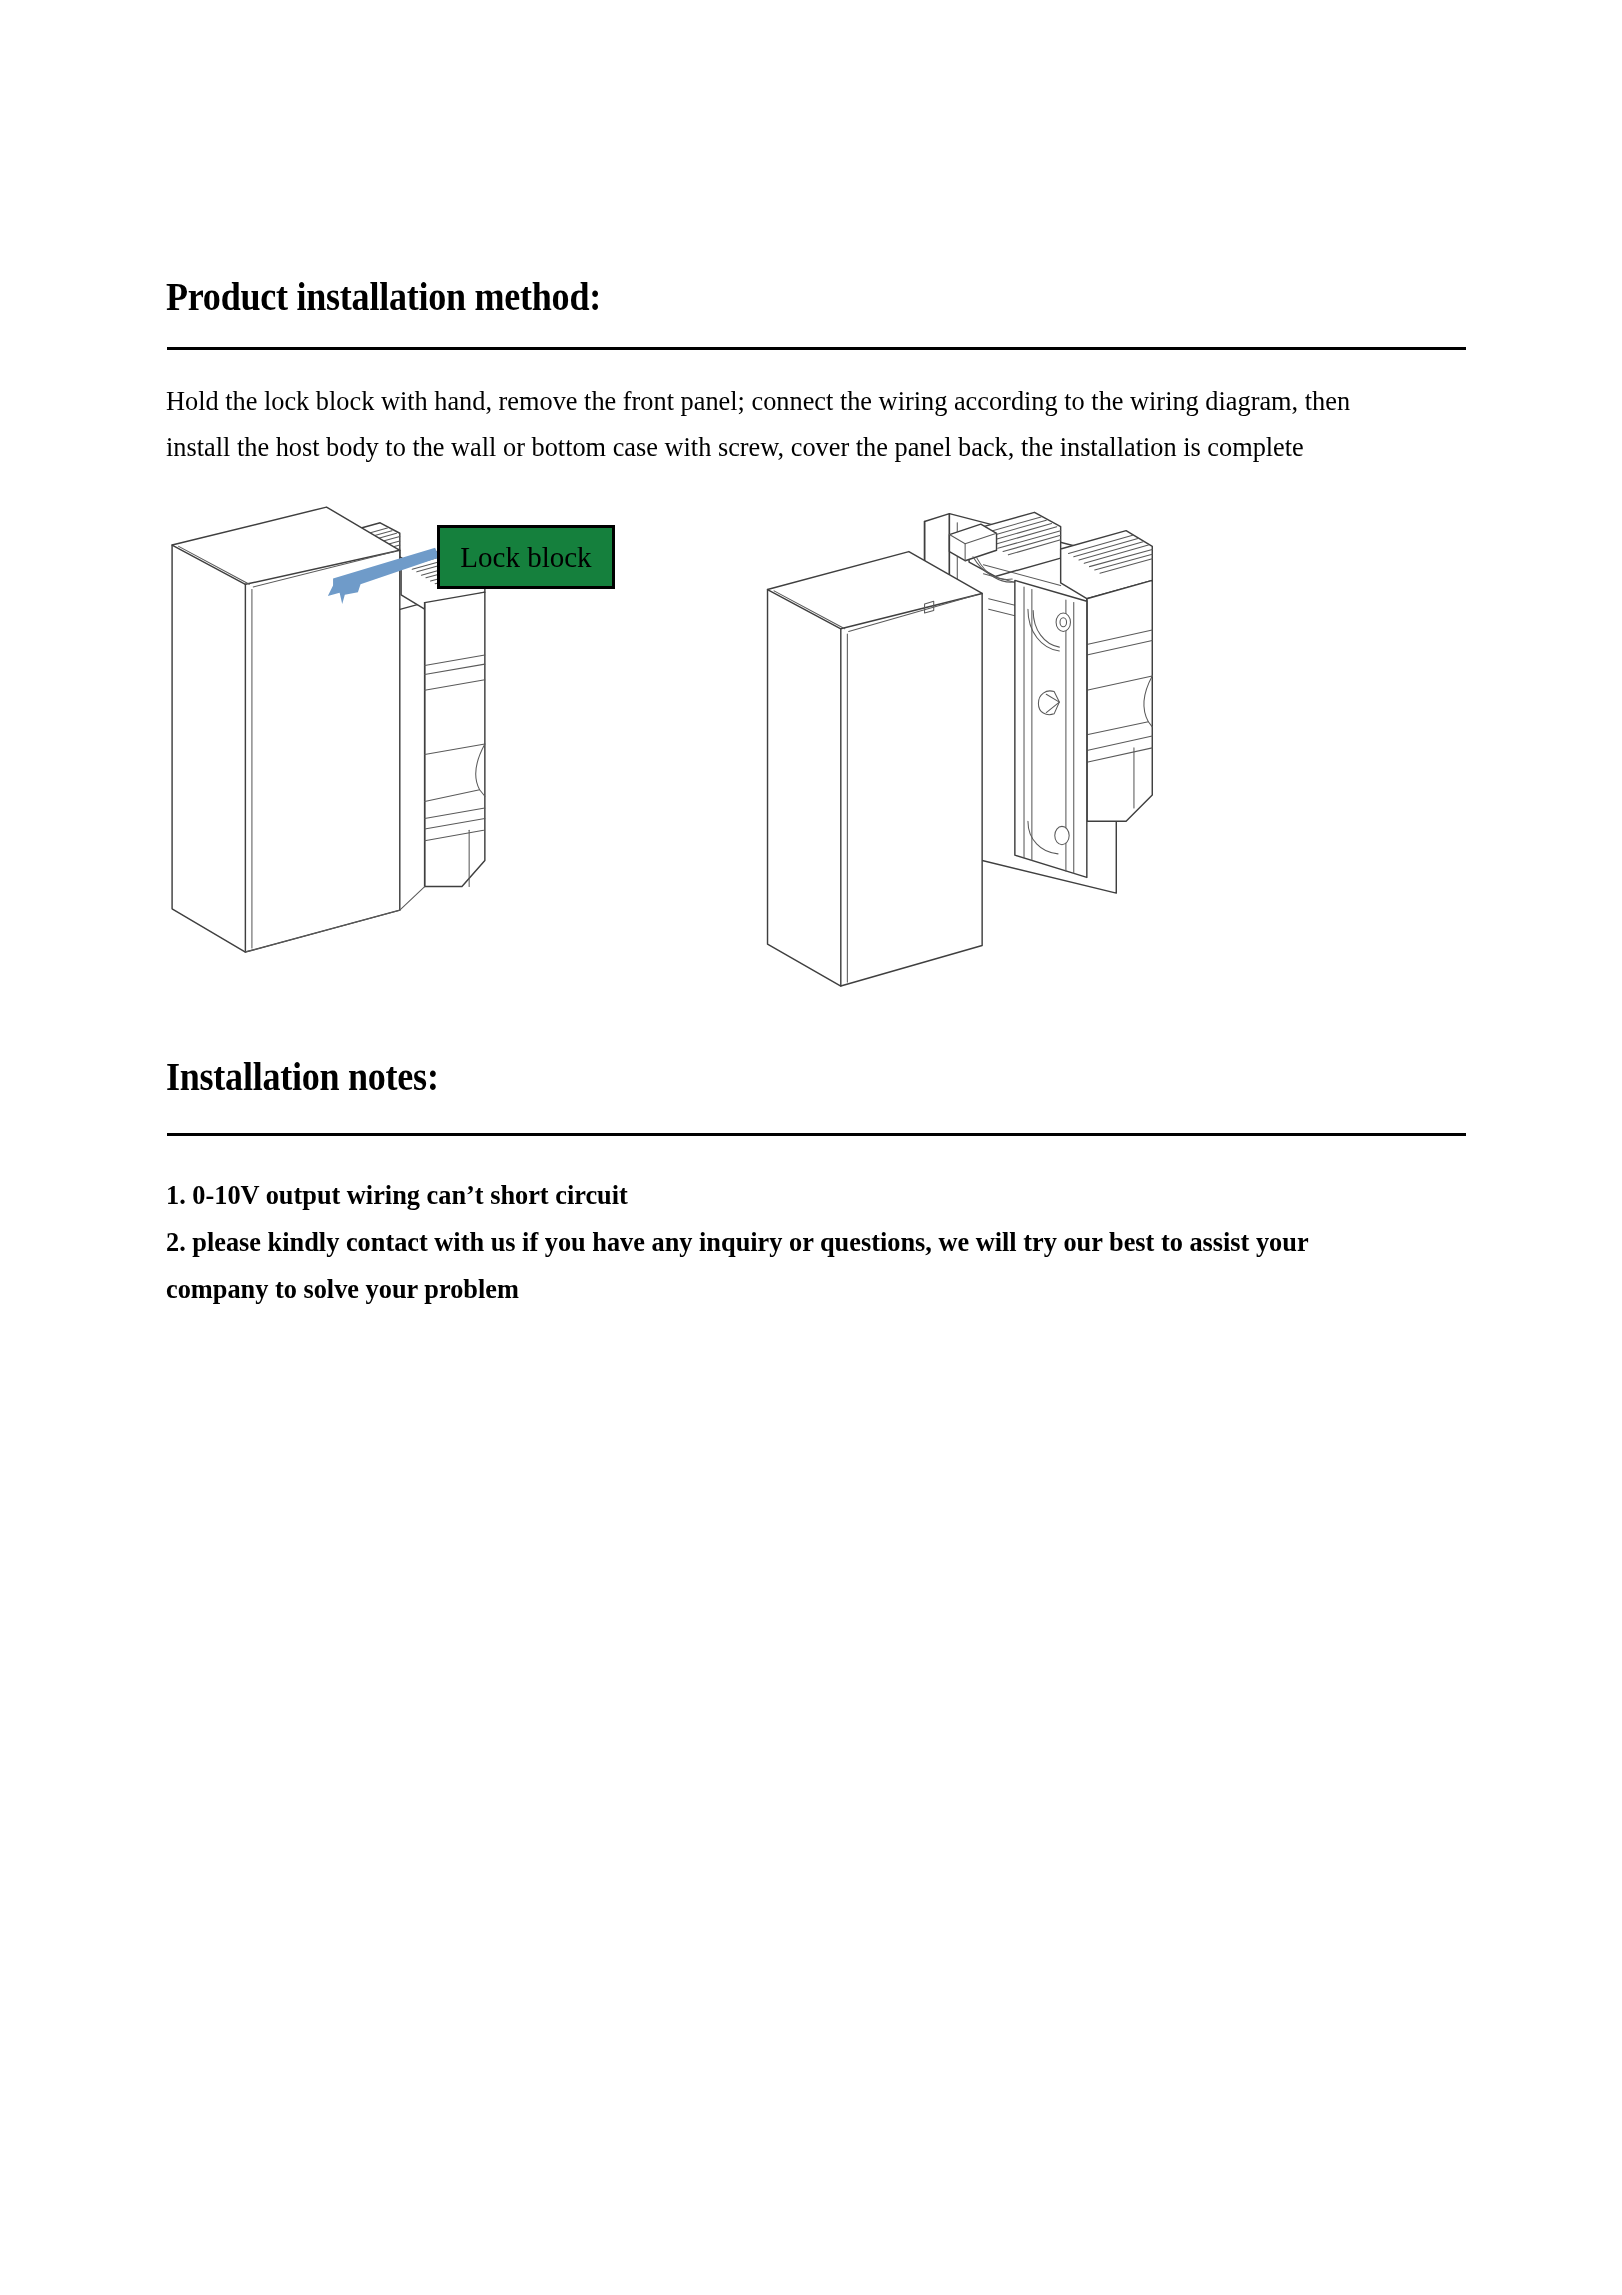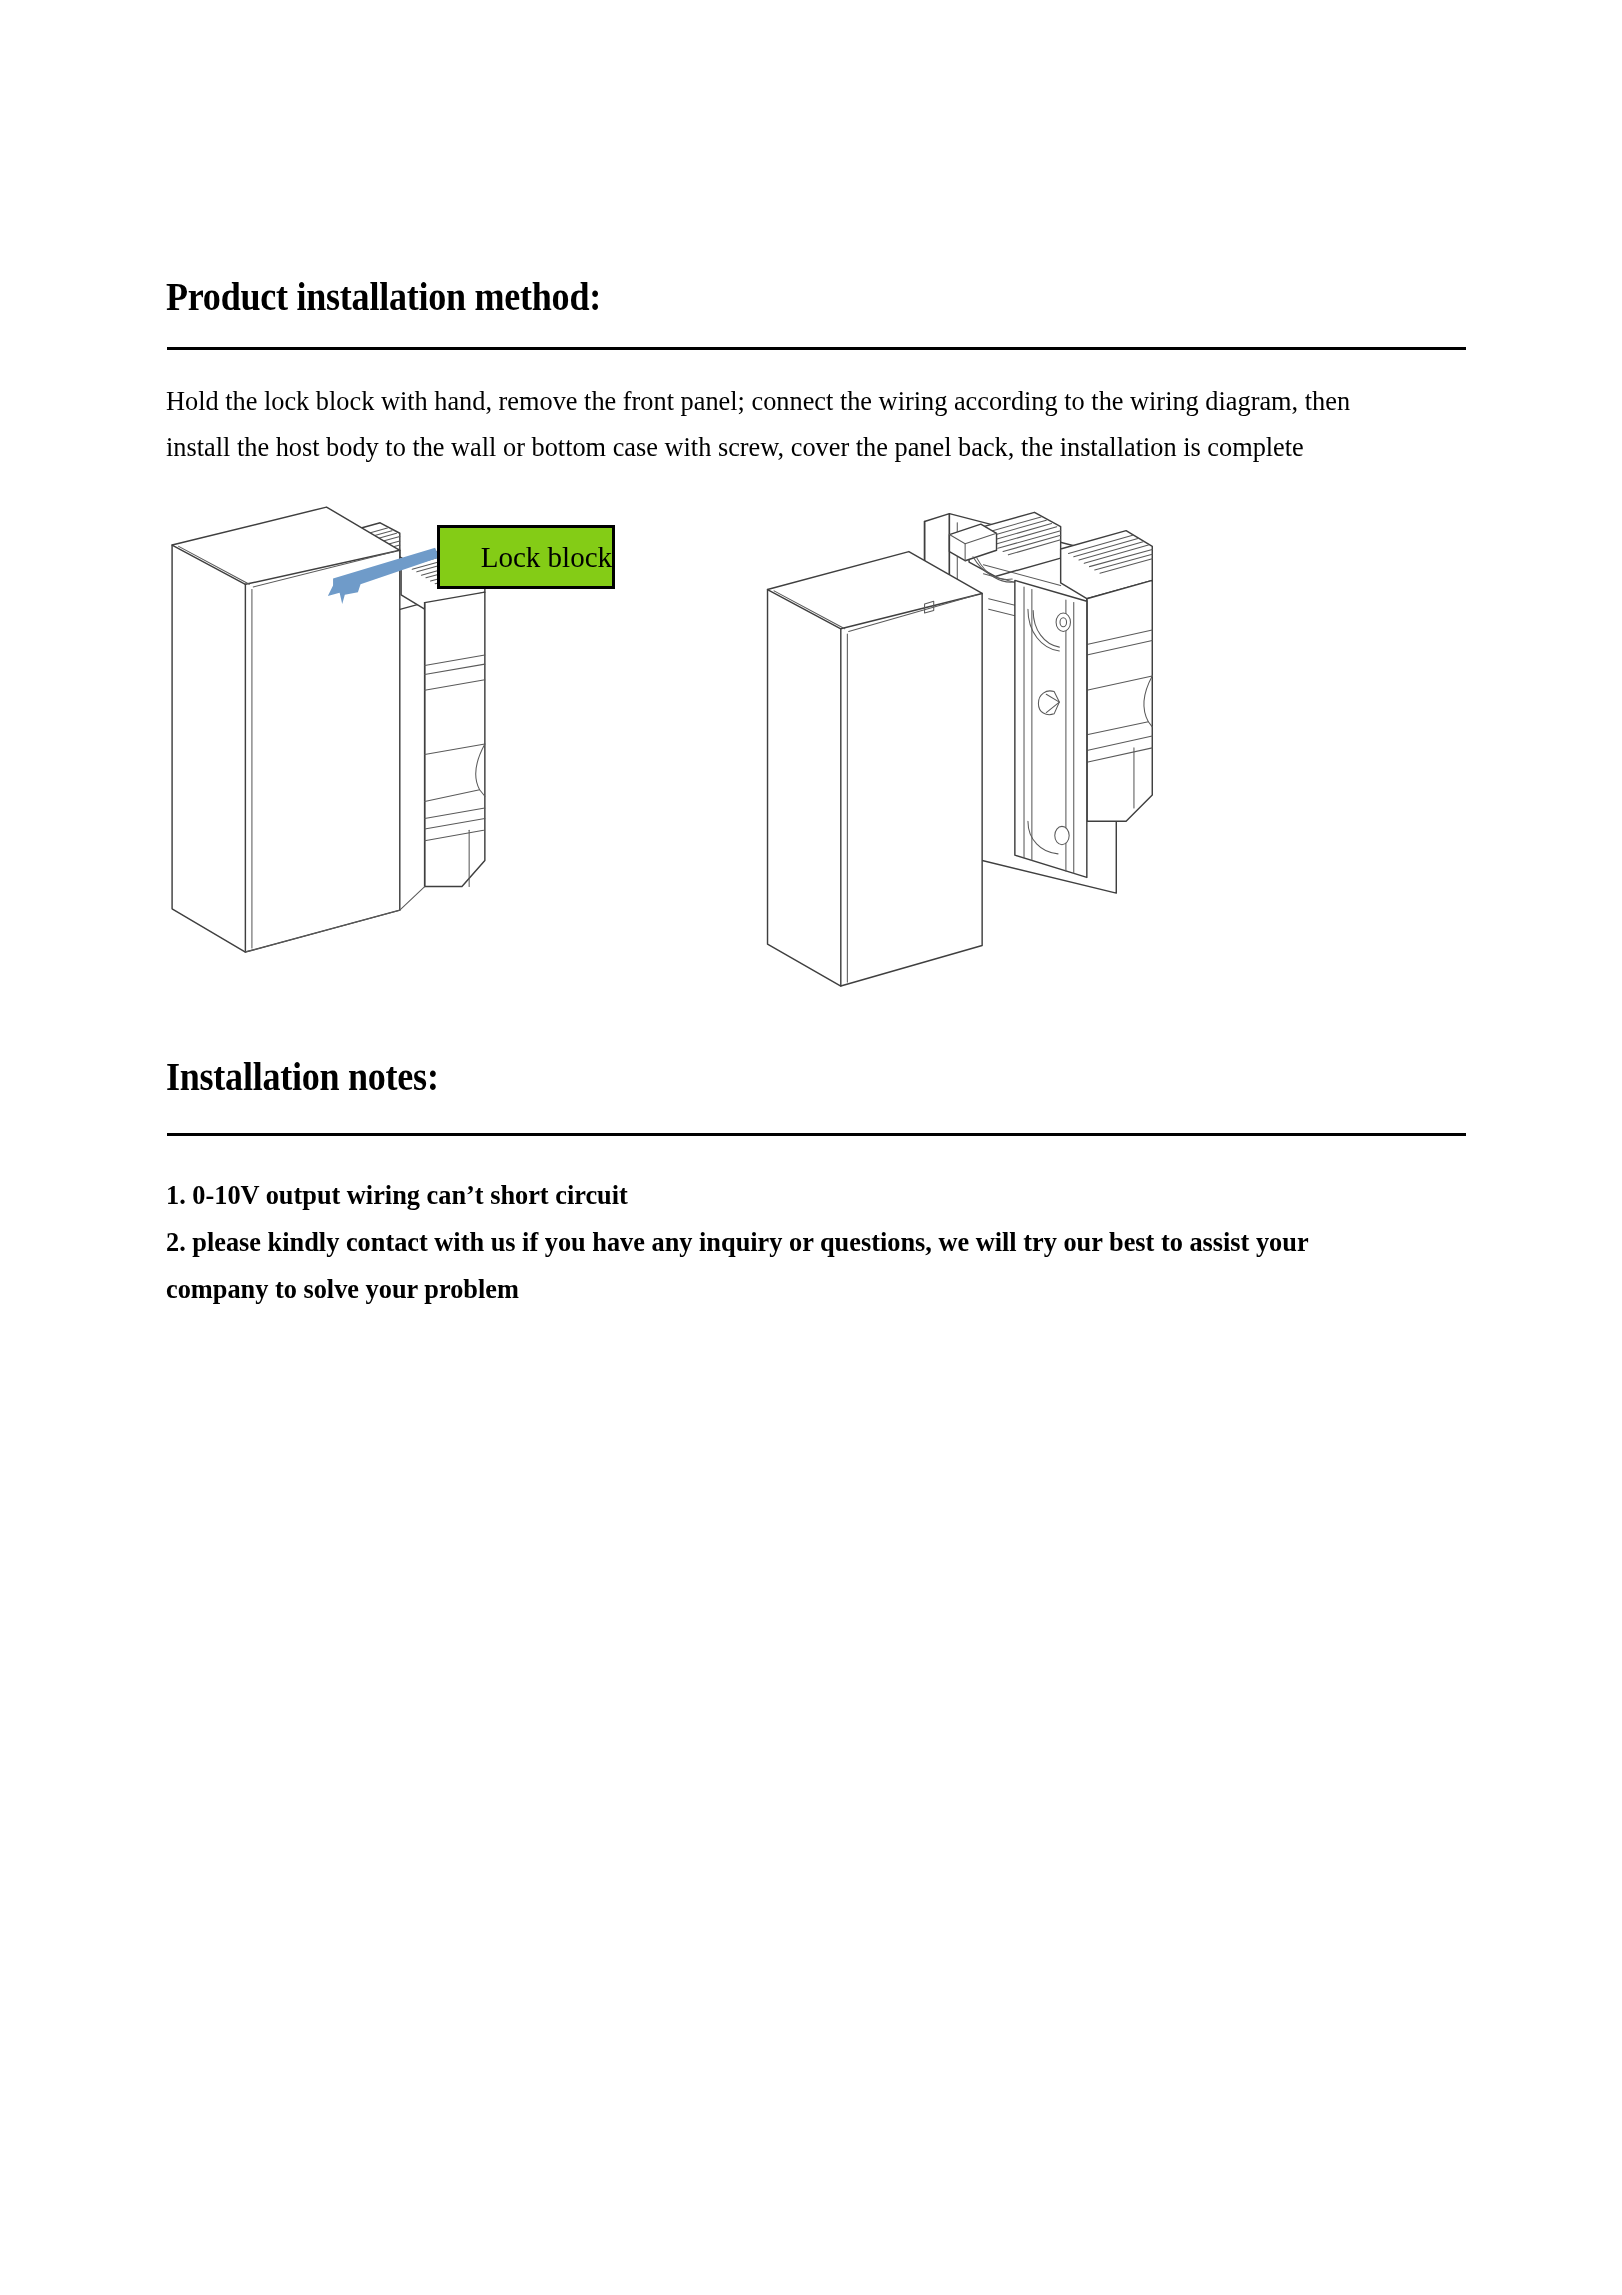--- a/index.html
+++ b/index.html
@@ -87,25 +87,25 @@
   #figure-area svg { display: block; }
 
   
   #lock-block-callout {
     position: absolute;
     left: 437px;
     top: 525px;
     width: 178px;
     height: 64px;
     border: 3.9px solid #000000;
-    background: #84cc16;
+    background: #15803d;
     box-sizing: border-box;
     display: flex;
     align-items: center;
-    justify-content: flex-end;
+    justify-content: center;
   }
   #lock-block-label {
     font-family: "Liberation Serif", "DejaVu Serif", serif;
     font-size: 29px;
     line-height: 1;
     color: #000;
     white-space: nowrap;
   }
 
   

